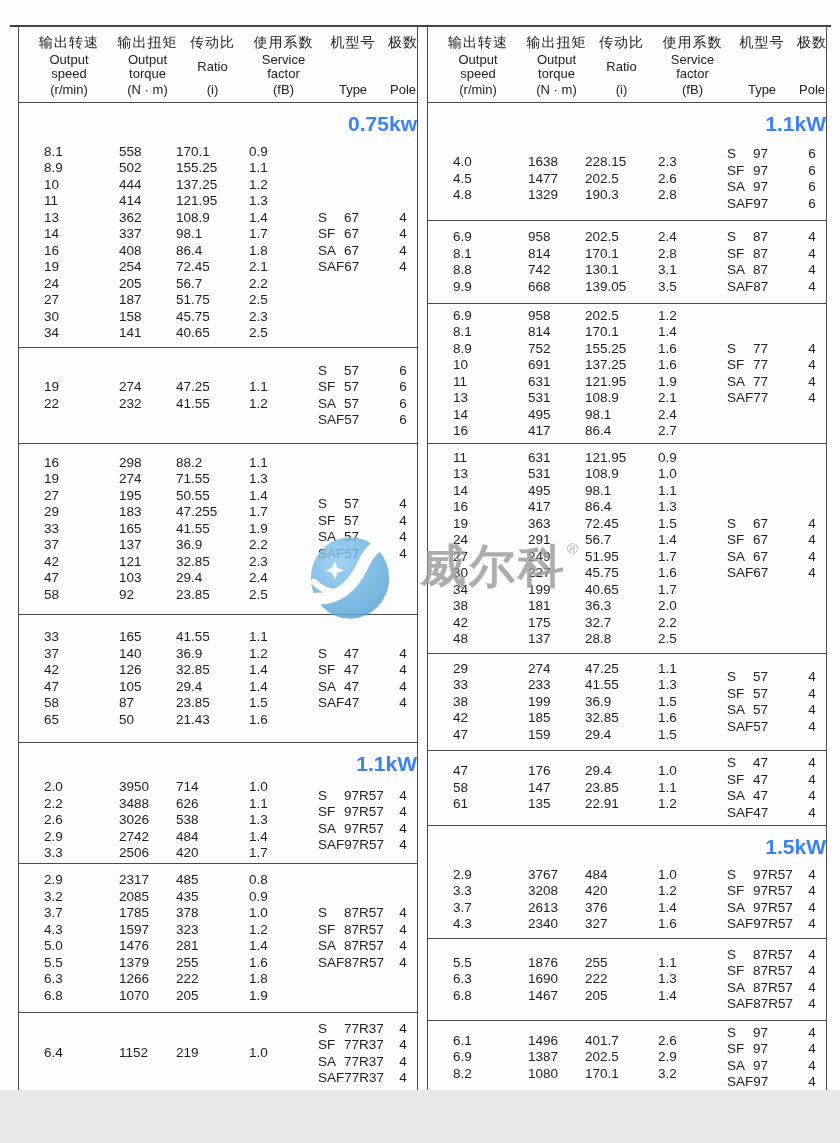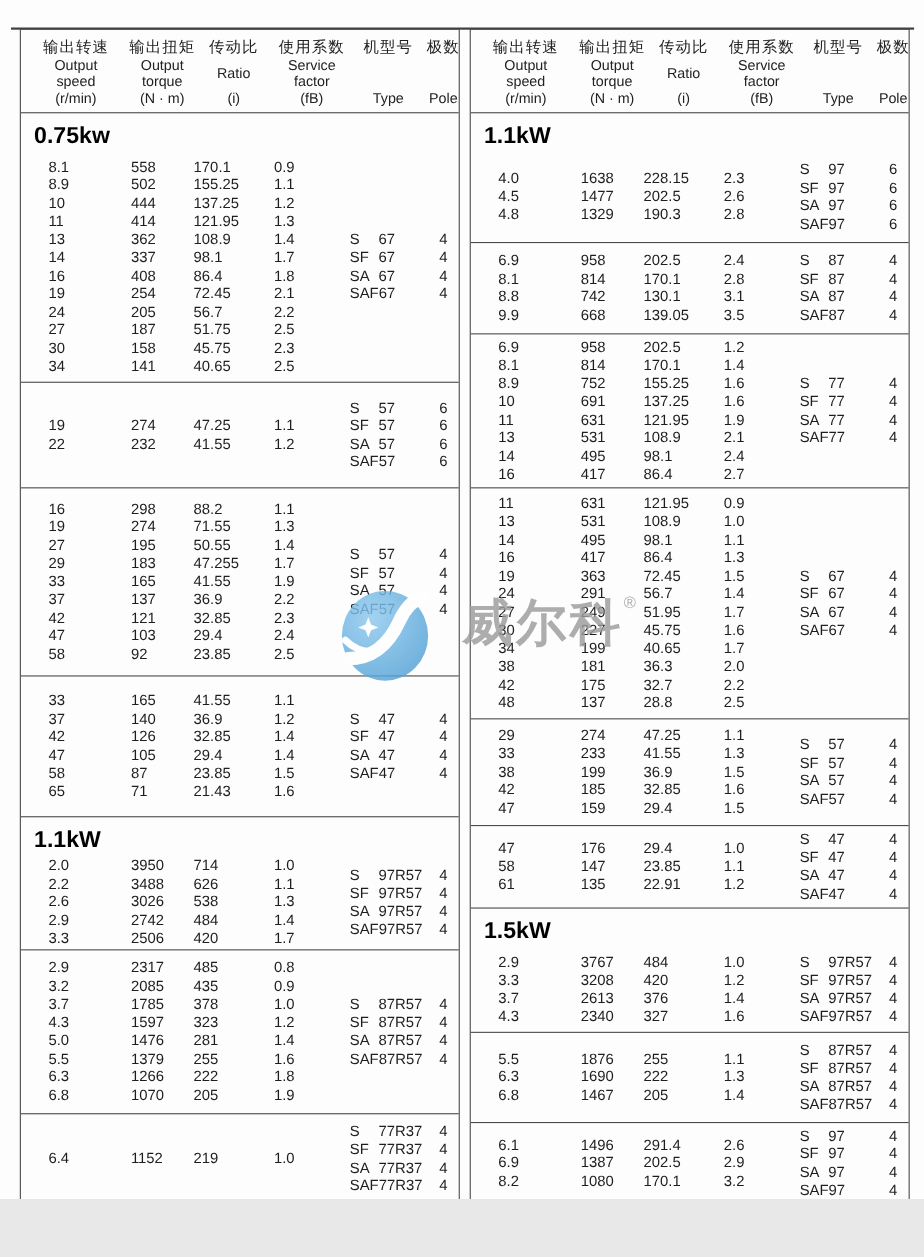--- a/index.html
+++ b/index.html
@@ -18,21 +18,21 @@
     display:grid;grid-template-columns:100px 57px 73px 69px 70px 30px;
     padding:7px 0 5px 0;
   }
   .hcol{display:flex;flex-direction:column;justify-content:space-between;align-items:center;text-align:center;}
   .hzh{font-size:14px;letter-spacing:1px;color:#222;white-space:nowrap;}
   .hen{font-size:13px;line-height:14px;white-space:pre-line;color:#222;}
   .hunit{font-size:13px;color:#222;white-space:nowrap;}
   
   .cell{box-sizing:border-box;border-bottom:1px solid #4a4a4a;display:flex;flex-direction:column;}
   .cell:last-child{border-bottom:none;}
-  .cell-title{font-size:21px;font-weight:700;color:#000000;padding:9px 0 2px 12px;line-height:24px;}
+  .cell-title{font-size:21px;font-weight:700;color:#3b82f6;padding:9px 0 2px 12px;line-height:24px;text-align:right;}
   .cell-body{flex:1;display:flex;align-items:center;}
   .rows{width:299px;}
   .row{display:grid;grid-template-columns:75px 57px 73px 69px;padding-left:25px;
        font-size:13.5px;line-height:16.5px;white-space:nowrap;}
   .types{width:100px;}
   .typerow{display:grid;grid-template-columns:70px 30px;font-size:13.5px;line-height:16.5px;white-space:nowrap;}
   .tprefix{display:inline-block;min-width:26px;}
   .tpole{text-align:center;}
   
   .c-L-0{height:245px}.c-L-1{height:96px}.c-L-2{height:171px}.c-L-3{height:128px}
@@ -332,21 +332,21 @@
                 <span>1.4</span>
               </div>
               <div class="row">
                 <span>58</span>
                 <span>87</span>
                 <span>23.85</span>
                 <span>1.5</span>
               </div>
               <div class="row">
                 <span>65</span>
-                <span>71</span>
+                <span>50</span>
                 <span>21.43</span>
                 <span>1.6</span>
               </div>
             </div>
             <div class="types">
               <div class="typerow">
                 <span class="tname"><span class="tprefix">S</span><span>47</span></span>
                 <span class="tpole">4</span>
               </div>
               <div class="typerow">
@@ -1003,21 +1003,21 @@
               </div>
             </div>
           </div>
         </div>
         <div class="cell c-R-8">
           <div class="cell-body">
             <div class="rows">
               <div class="row">
                 <span>6.1</span>
                 <span>1496</span>
-                <span>291.4</span>
+                <span>401.7</span>
                 <span>2.6</span>
               </div>
               <div class="row">
                 <span>6.9</span>
                 <span>1387</span>
                 <span>202.5</span>
                 <span>2.9</span>
               </div>
               <div class="row">
                 <span>8.2</span>

